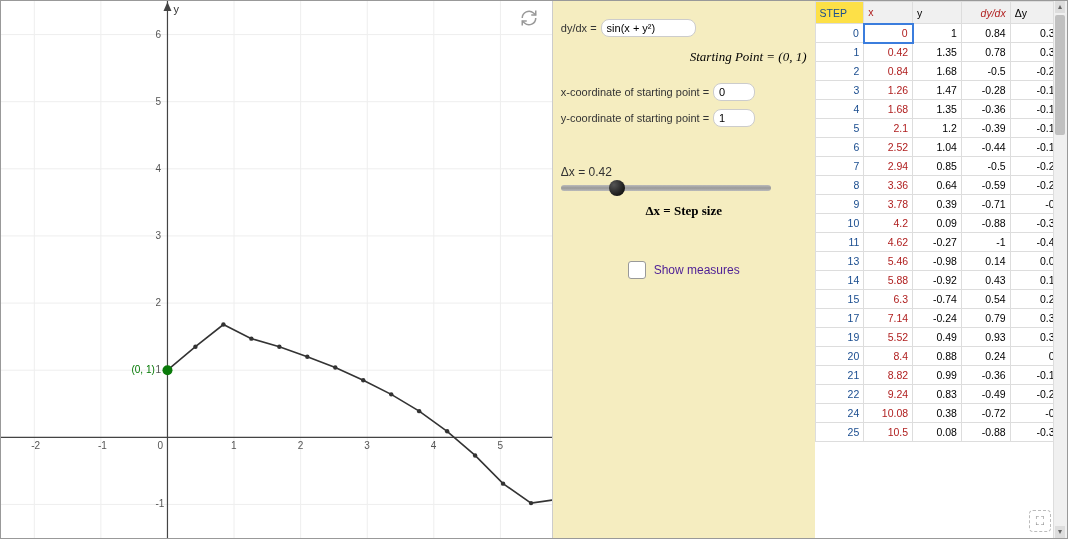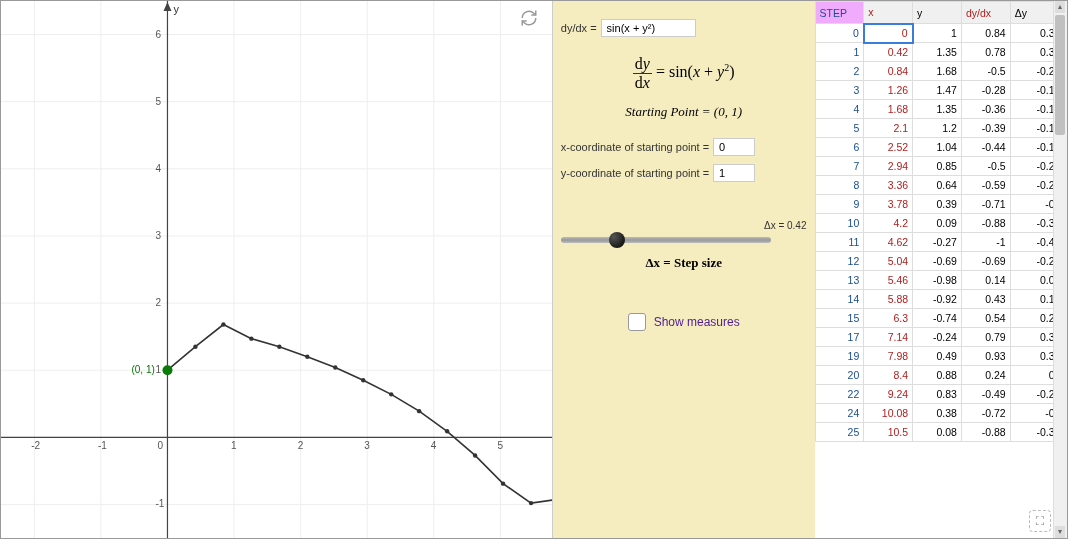--- a/index.html
+++ b/index.html
@@ -11,44 +11,44 @@
 
 
 .refresh-icon { position: absolute; top: 8px; right: 14px; cursor: pointer; color: #888; }
 .grid-svg { width: 100%; height: 100%; }
 .axis-label { font-size: 11px; fill: #333; }
 .tick-label { font-size: 10px; fill: #555; }
 .point-label { font-size: 10px; fill: #007700; }
 
 
 .ctrl-row { margin: 8px 0; font-size: 11px; color: #333; display: flex; align-items: center; }
-.ctrl-input { background: #fff; border: 1px solid #ccc; border-radius: 0; padding: 2px 5px; font-size: 11px; width: 75px; margin-left: 4px; }
+.ctrl-input { background: #fff; border: 1px solid #ccc; border-radius: 8px; padding: 2px 5px; font-size: 11px; width: 75px; margin-left: 4px; }
 .equation { text-align: center; margin: 18px 0 8px; font-family: 'Times New Roman', serif; font-size: 16px; }
 .equation .frac { display: inline-block; vertical-align: middle; text-align: center; }
 .equation .frac .num { display: block; border-bottom: 1px solid #333; padding: 0 2px; }
 .equation .frac .den { display: block; padding: 0 2px; }
-.start-point { text-align: center; font-family: 'Times New Roman', serif; font-style: italic; font-size: 13px; margin: 12px 0 18px; }
+.start-point { text-align: right; font-family: 'Times New Roman', serif; font-style: italic; font-size: 13px; margin: 12px 0 18px; }
 .slider-section { margin-top: 38px; }
-.slider-label { font-size: 10px; color: #333; margin-bottom: 4px; text-align: right; }
+.slider-label { font-size: 12px; color: #333; margin-bottom: 4px; }
 .slider-track { position: relative; width: 210px; height: 6px; background: linear-gradient(#bbb,#999,#bbb); border-radius: 3px; margin: 6px 0; }
 .slider-thumb { position: absolute; top: -5px; width: 16px; height: 16px; background: radial-gradient(circle at 30% 30%, #555, #000); border-radius: 50%; }
 .step-size-label { text-align: center; font-family: 'Times New Roman', serif; font-weight: bold; font-size: 13px; margin-top: 12px; }
 .checkbox-row { display: flex; align-items: center; justify-content: center; margin-top: 42px; }
 .checkbox { width: 18px; height: 18px; border: 1px solid #999; border-radius: 3px; background: #fff; margin-right: 8px; }
 .checkbox-label-text { font-size: 12px; color: #4c1d95; }
 
 
 .tbl { width: 100%; border-collapse: collapse; font-size: 10.5px; table-layout: fixed; }
 .tbl th, .tbl td { border: 1px solid #ddd; padding: 2px 4px; height: 19px; text-align: right; overflow: hidden; white-space: nowrap; }
 .tbl th { background: #f0f0f0; font-weight: normal; height: 22px; }
-.tbl th.step-header { background: #f0abfc; color: #1a4d8f; text-align: left; }
+.tbl th.step-header { background: #fde047; color: #1a4d8f; text-align: left; }
 .tbl td.step-col { color: #1a4d8f; }
 .tbl td.x-col { color: #b02020; }
 .tbl th.x-header { color: #b02020; text-align: left; }
-.tbl th.dydx-header { color: #b02020; text-align: left; }
+.tbl th.dydx-header { color: #b02020; text-align: right; font-style: italic; }
 .tbl th.y-header, .tbl th.dy-header { text-align: left; }
 .input-cell { border: 2px solid #3b7ddd !important; background: #fff; }
 .scrollbar { position: absolute; right: 0; top: 0; width: 14px; height: 100%; background: #f0f0f0; border-left: 1px solid #ddd; }
 .scrollbar-thumb { position: absolute; right: 2px; width: 10px; background: #c0c0c0; border-radius: 2px; }
 .scrollbar-arrow { position: absolute; right: 2px; width: 10px; height: 12px; background: #ddd; font-size: 8px; text-align: center; line-height: 12px; color: #666; }
 .corner-icon { position: absolute; bottom: 6px; right: 16px; width: 22px; height: 22px; border: 1px dashed #bbb; border-radius: 4px; background: #fff; display: flex; align-items: center; justify-content: center; }
 .corner-icon span { font-size: 12px; color: #888; }
 </style>
 </head>
 <body>
@@ -122,24 +122,20 @@
         <circle cx="166.47058823529412" cy="369.1875" r="5" fill="#0a7a0a"></circle>
         <text class="point-label" x="130.47058823529412" y="372.1875">(0, 1)</text>
       </svg>
   </div>
 
   <div class="control-panel">
     <div class="ctrl-row">
       <span>dy/dx =</span>
       <input class="ctrl-input" style="width: 95px;" value="sin(x + y²)">
     </div>
-    <div class="equation">
-      <span class="frac"><span class="num">d<span style="font-style:italic">y</span></span><span class="den">d<span style="font-style:italic">x</span></span></span>
-      <span style="font-style:normal"> = sin</span><span>(<span style="font-style:italic">x</span> + <span style="font-style:italic">y</span><sup style="font-size:10px">2</sup>)</span>
-    </div>
     <div class="start-point">Starting Point = (0, 1)</div>
     <div class="ctrl-row">
       <span>x-coordinate of starting point =</span>
       <input class="ctrl-input" style="width: 42px;" value="0">
     </div>
     <div class="ctrl-row">
       <span>y-coordinate of starting point =</span>
       <input class="ctrl-input" style="width: 42px;" value="1">
     </div>
     <div class="slider-section">
@@ -245,27 +241,20 @@
             <td>-0.3</td>
           </tr>
           <tr>
             <td class="step-col">11</td>
             <td class="x-col">4.62</td>
             <td>-0.27</td>
             <td>-1</td>
             <td>-0.4</td>
           </tr>
           <tr>
-            <td class="step-col">12</td>
-            <td class="x-col">5.04</td>
-            <td>-0.69</td>
-            <td>-0.69</td>
-            <td>-0.2</td>
-          </tr>
-          <tr>
             <td class="step-col">13</td>
             <td class="x-col">5.46</td>
             <td>-0.98</td>
             <td>0.14</td>
             <td>0.0</td>
           </tr>
           <tr>
             <td class="step-col">14</td>
             <td class="x-col">5.88</td>
             <td>-0.92</td>
@@ -281,31 +270,38 @@
           </tr>
           <tr>
             <td class="step-col">17</td>
             <td class="x-col">7.14</td>
             <td>-0.24</td>
             <td>0.79</td>
             <td>0.3</td>
           </tr>
           <tr>
             <td class="step-col">19</td>
-            <td class="x-col">7.98</td>
+            <td class="x-col">5.52</td>
             <td>0.49</td>
             <td>0.93</td>
             <td>0.3</td>
           </tr>
           <tr>
             <td class="step-col">20</td>
             <td class="x-col">8.4</td>
             <td>0.88</td>
             <td>0.24</td>
             <td>0</td>
+          </tr>
+          <tr>
+            <td class="step-col">21</td>
+            <td class="x-col">8.82</td>
+            <td>0.99</td>
+            <td>-0.36</td>
+            <td>-0.1</td>
           </tr>
           <tr>
             <td class="step-col">22</td>
             <td class="x-col">9.24</td>
             <td>0.83</td>
             <td>-0.49</td>
             <td>-0.2</td>
           </tr>
           <tr>
             <td class="step-col">24</td>

